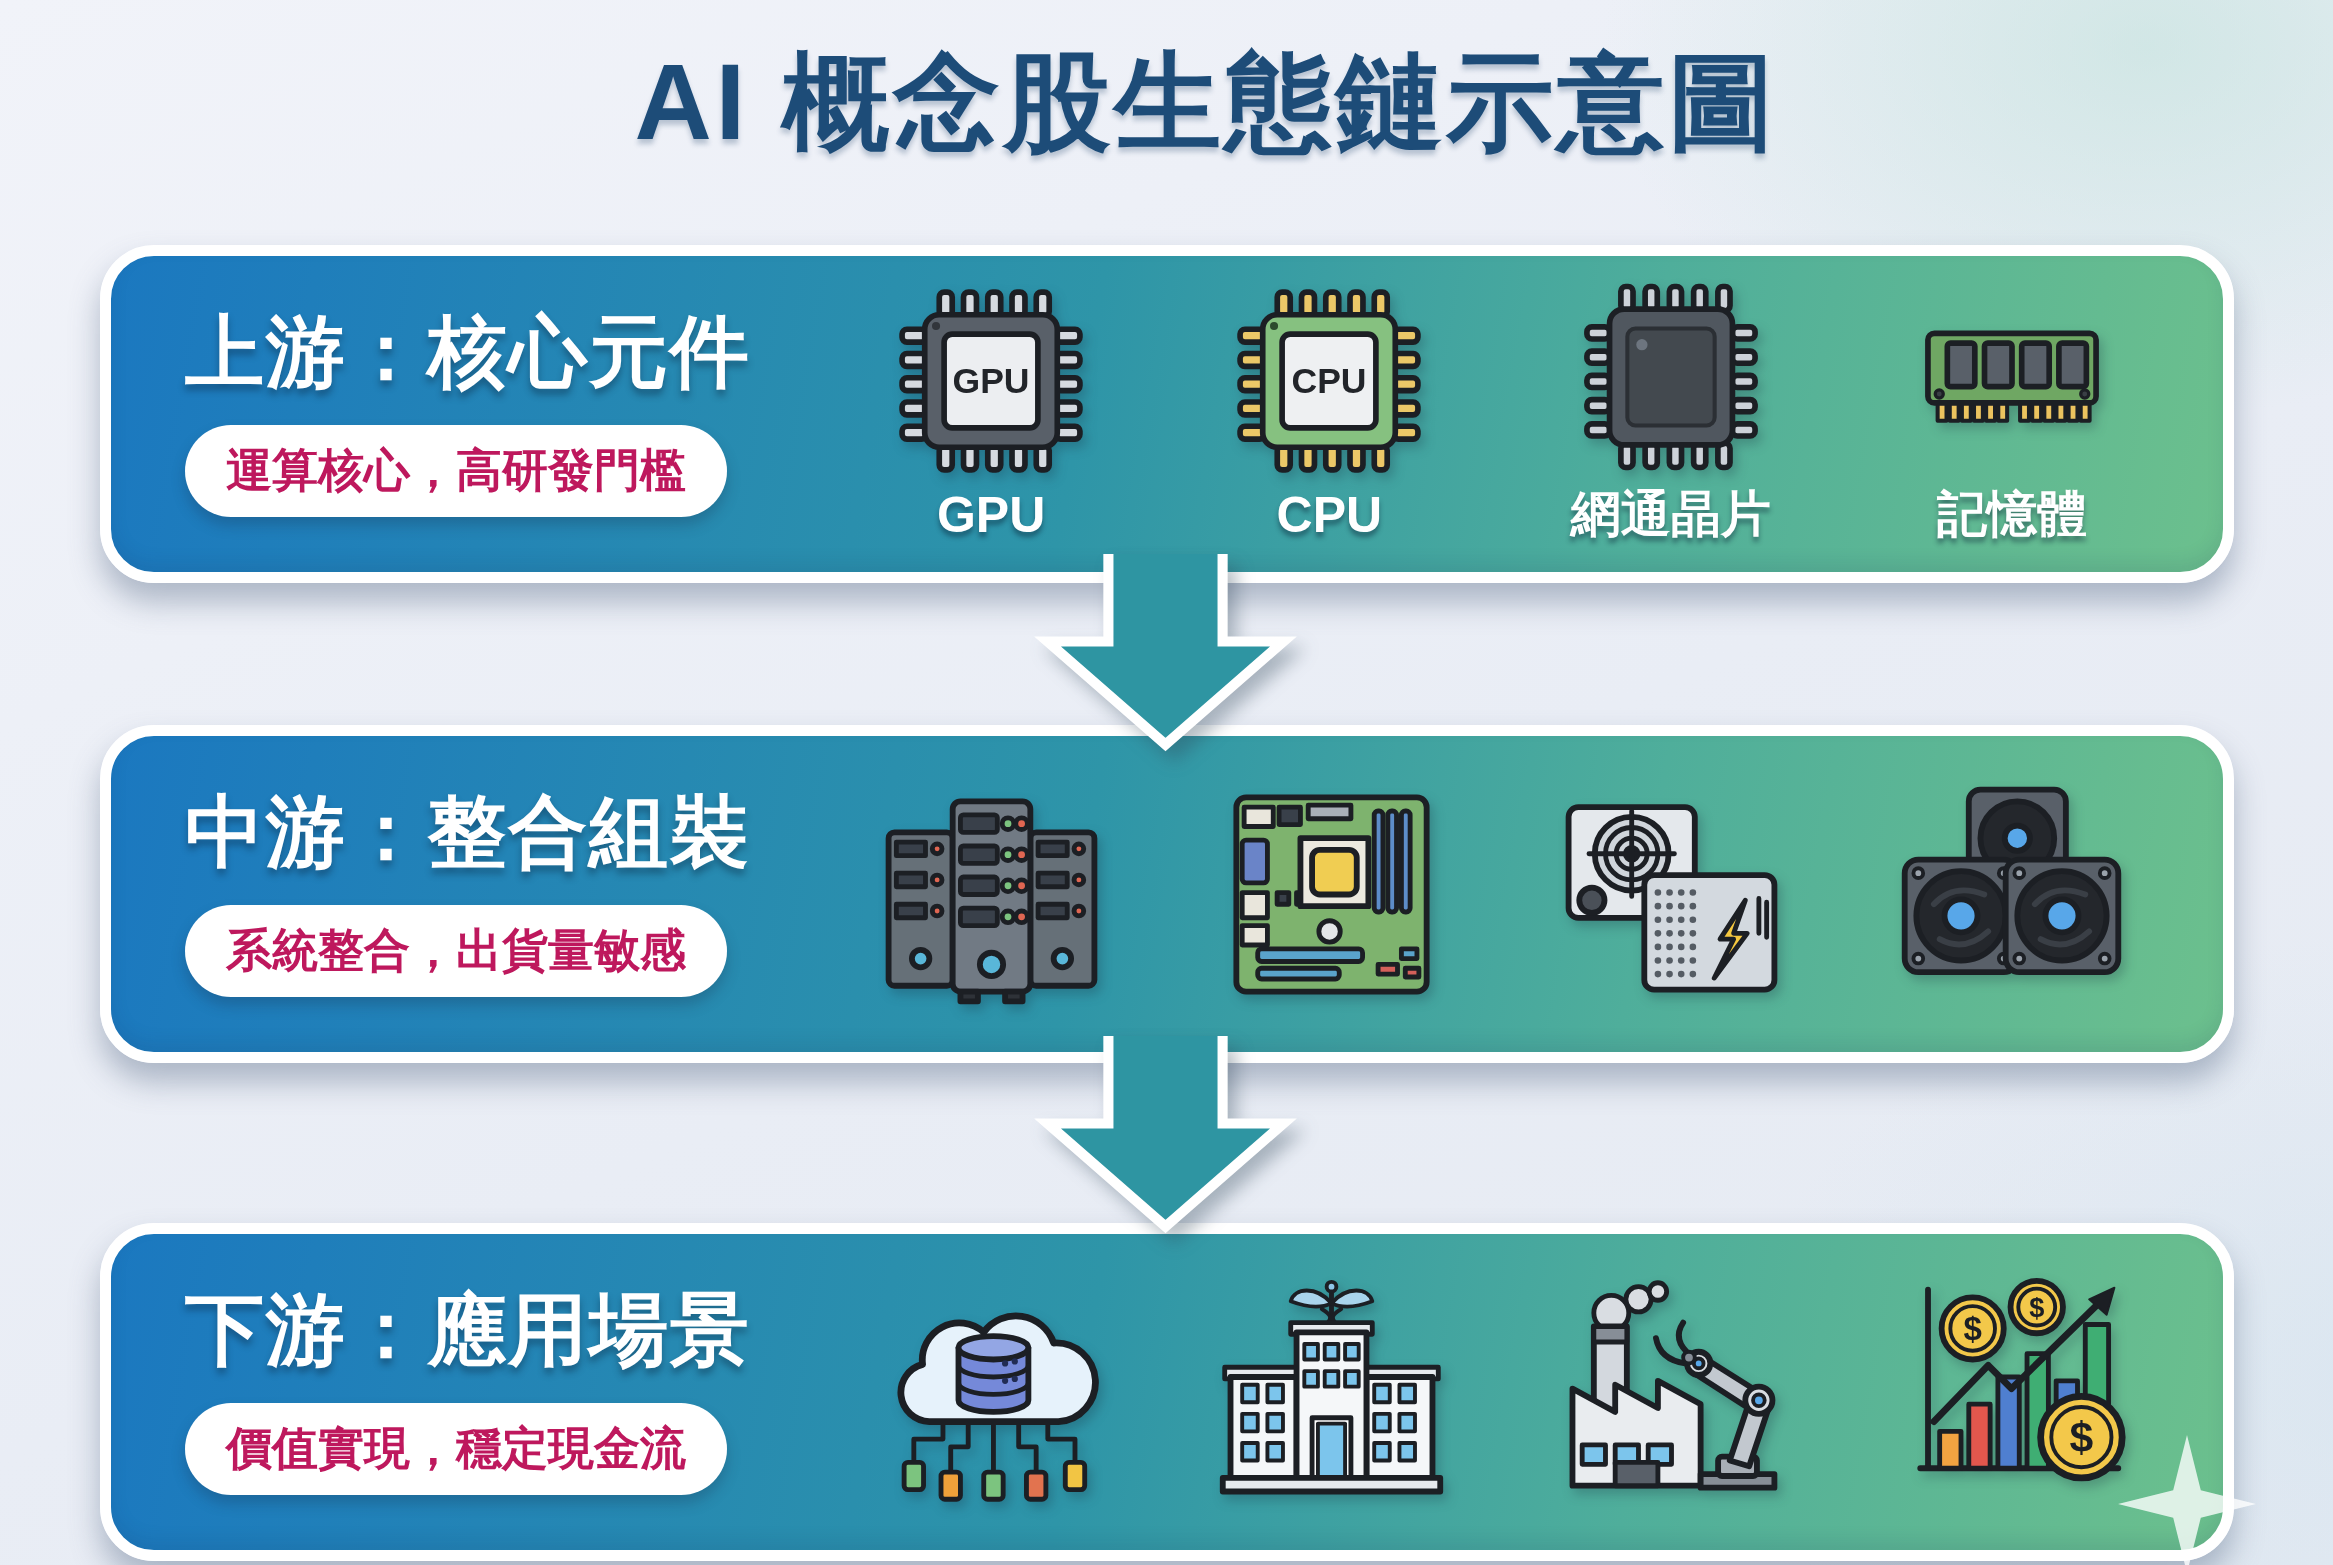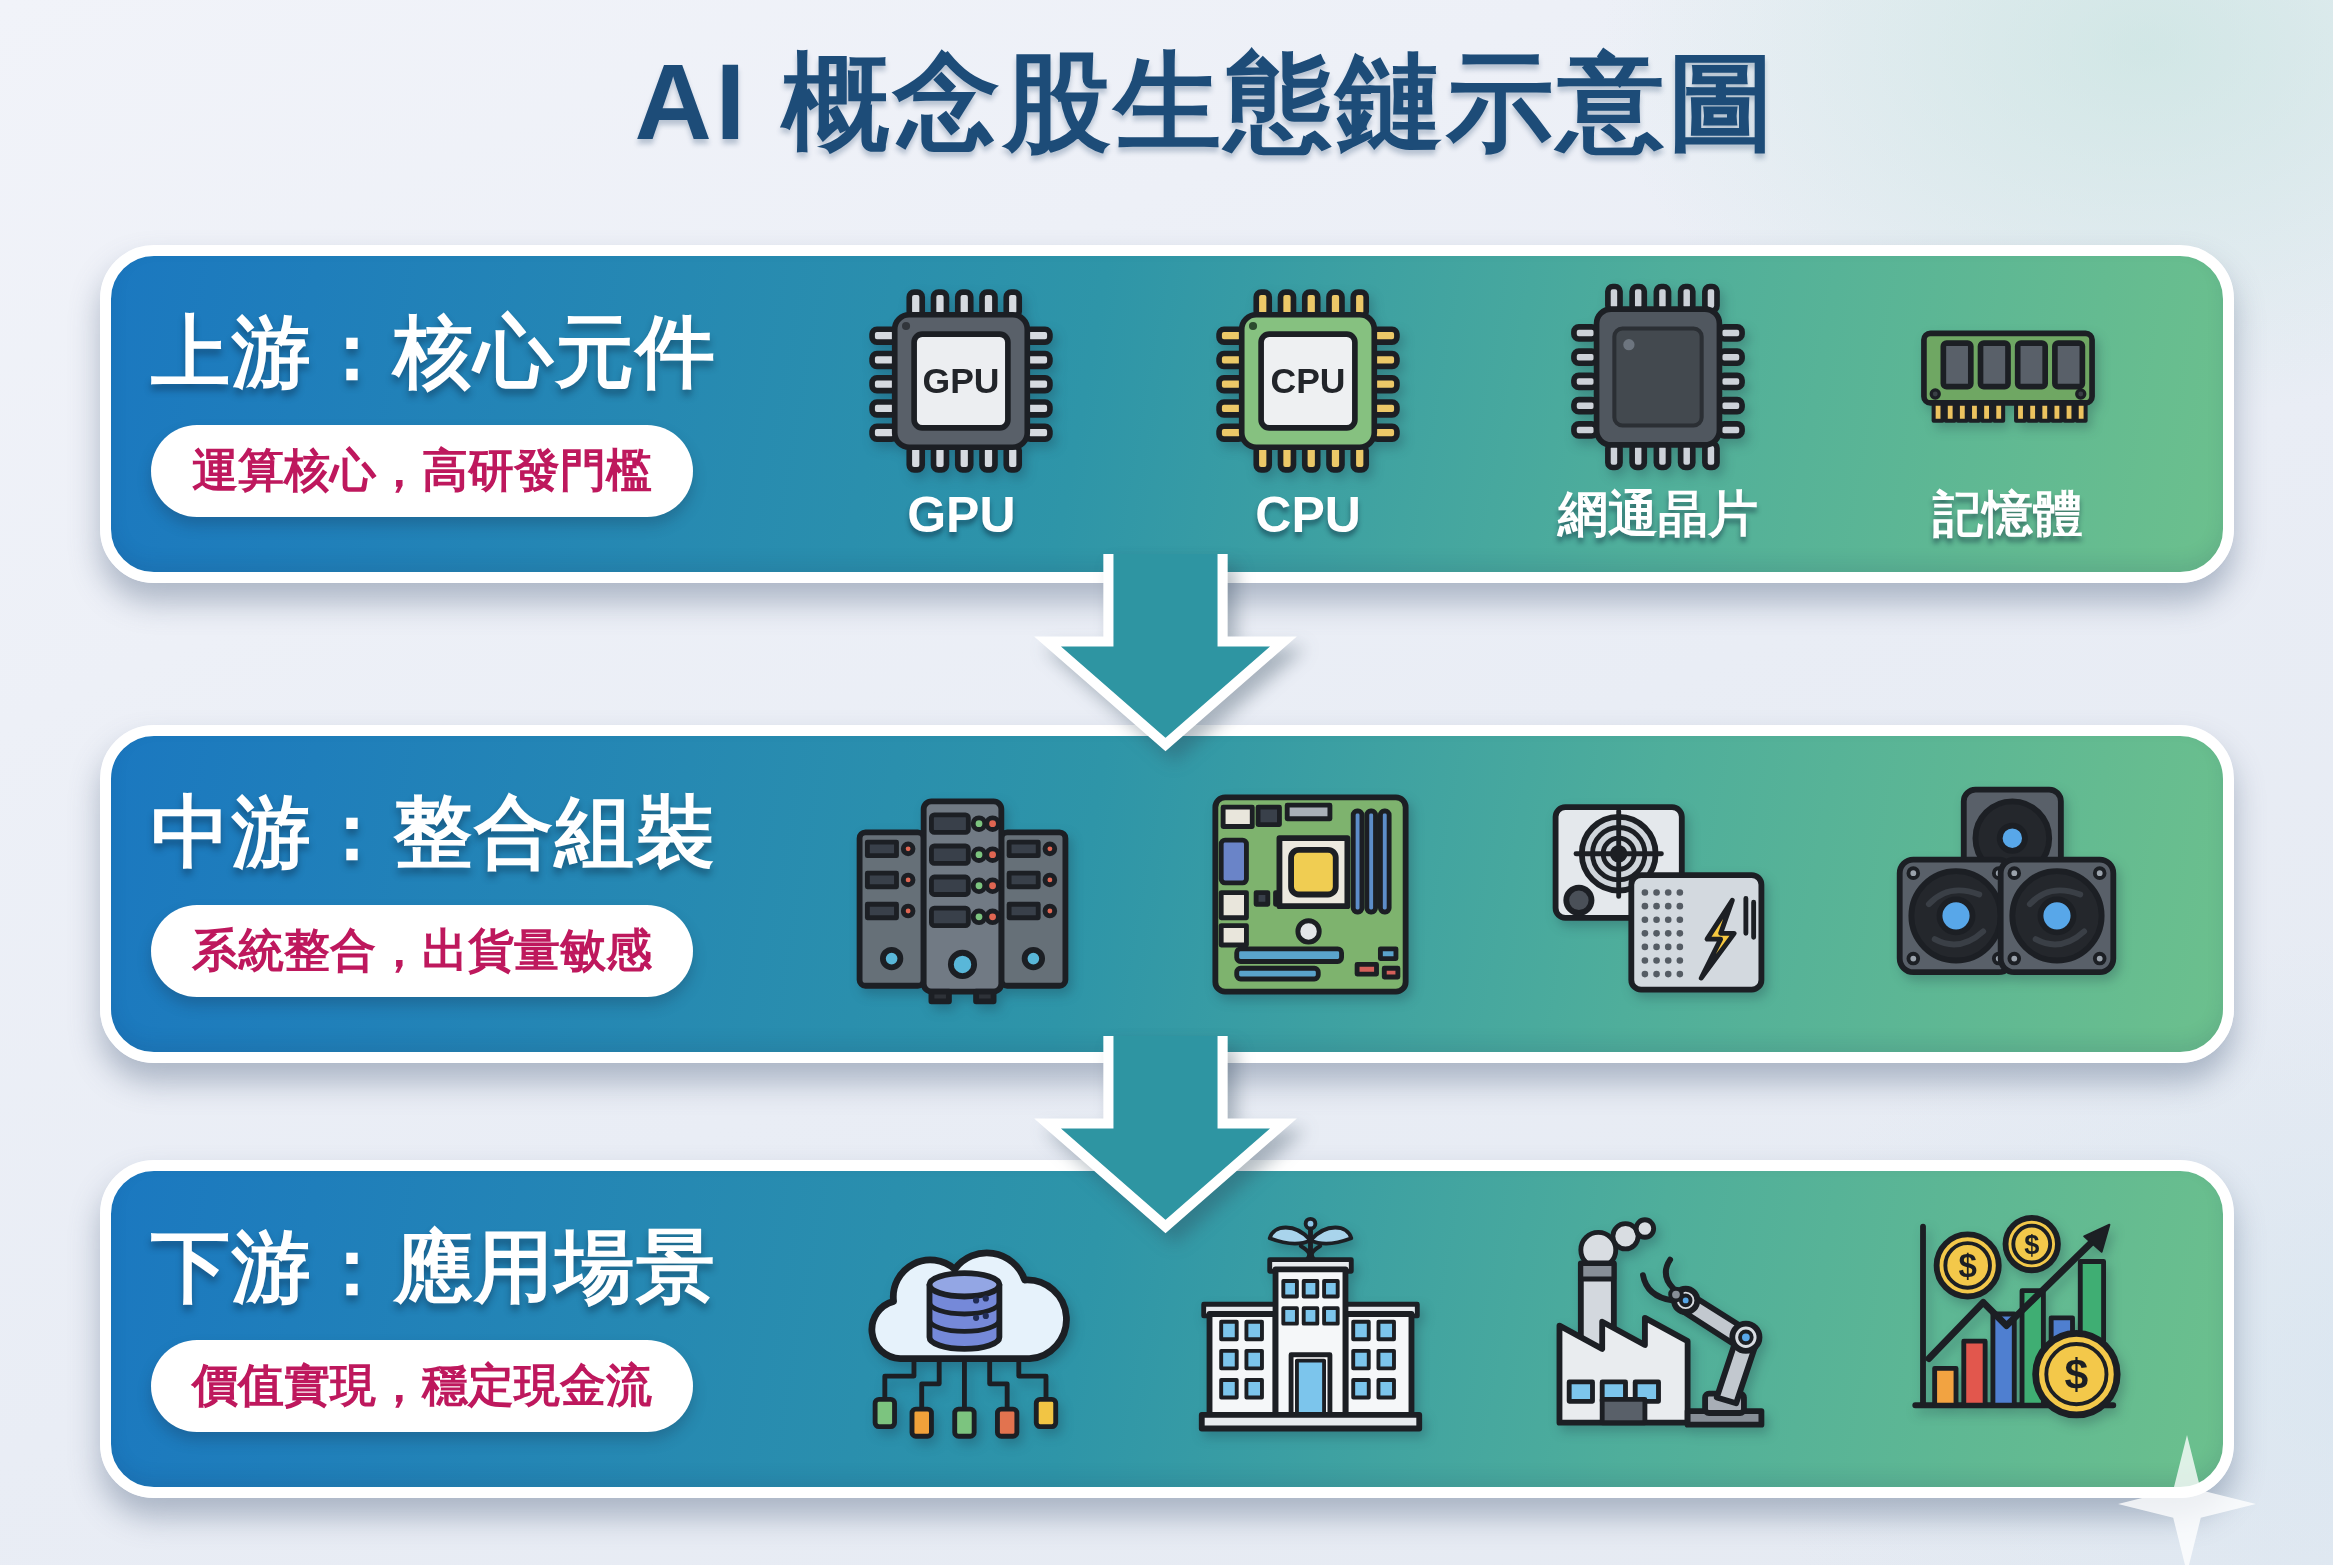--- a/index.html
+++ b/index.html
@@ -12,28 +12,28 @@
       linear-gradient(155deg,#f1f3f9 0%,#e9edf5 55%,#e5eaf2 100%);
   }
   .page-title{
     position:absolute;top:31px;left:0;width:100%;text-align:center;
     font-size:107px;font-weight:900;color:#1d4c78;letter-spacing:3.7px;
     text-shadow:0 4.6px 5.5px rgba(25,60,100,.25);margin:0;padding-left:40px;
   }
   .band{
     position:absolute;left:100px;width:2134px;height:338px;box-sizing:border-box;
     border:11px solid #ffffff;border-radius:54px;
-    display:flex;align-items:center;padding:0 42px 0 40px;
+    display:flex;align-items:center;padding:0 42px 0 74px;
     background:linear-gradient(100deg,#1b78c0 0%,#2e95a8 46%,#4fae9b 72%,#6cc08d 100%);
     box-shadow:0 18.5px 29.5px rgba(96,114,140,.45), inset 0 -9.2px 16.6px rgba(15,40,80,.10);
     z-index:1;
   }
   .band-upstream{top:245px;}
   .band-midstream{top:725px;}
-  .band-downstream{top:1160px;text-align:center;}
+  .band-downstream{top:1223px;text-align:center;}
   .band-text{flex:0 0 auto;width:637px;display:flex;flex-direction:column;align-items:flex-start;}
   .band-heading{
     margin:0;font-size:79px;font-weight:800;color:#ffffff;letter-spacing:1.8px;
     text-shadow:0 5.5px 7.4px rgba(8,30,52,.38);line-height:1.05;
   }
   .band-pill{
     margin-top:31px;background:#ffffff;border-radius:83px;padding:14.8px 41px;
     font-size:46px;font-weight:700;color:#be185d;white-space:nowrap;
     box-shadow:0 8.3px 14px rgba(22,44,70,.26);
   }

